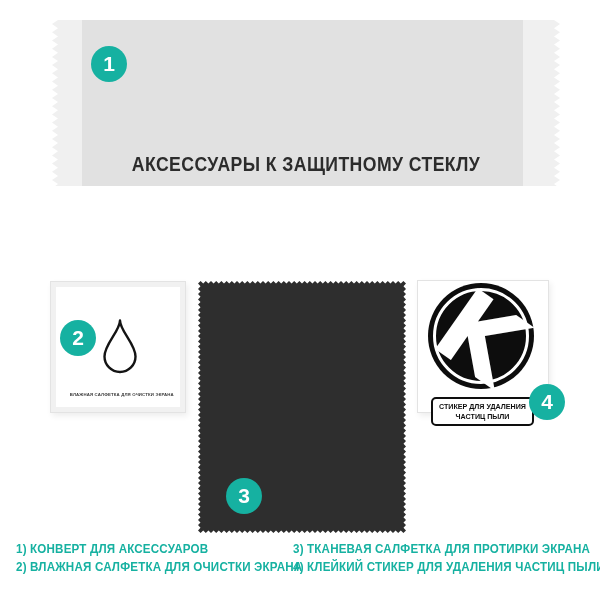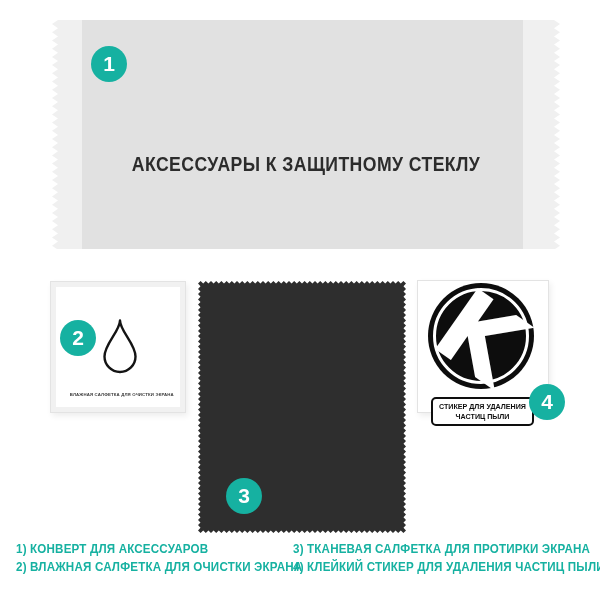--- a/index.html
+++ b/index.html
@@ -9,21 +9,21 @@
     width: 600px; height: 600px;
     background: #ffffff;
     overflow: hidden;
     font-family: "Liberation Sans", "DejaVu Sans", sans-serif;
   }
 
   
   .envelope {
     position: absolute;
     left: 52px; top: 20px;
-    width: 508px; height: 229px;
+    width: 508px; height: 166px;
     background: var(--env-outer);
   }
   .envelope-inner {
     position: absolute;
     left: 30px; right: 37px; top: 0; bottom: 0;
     background: var(--env-inner);
   }
   .envelope-title {
     position: absolute;
     left: 0; right: 0; top: 131px;

